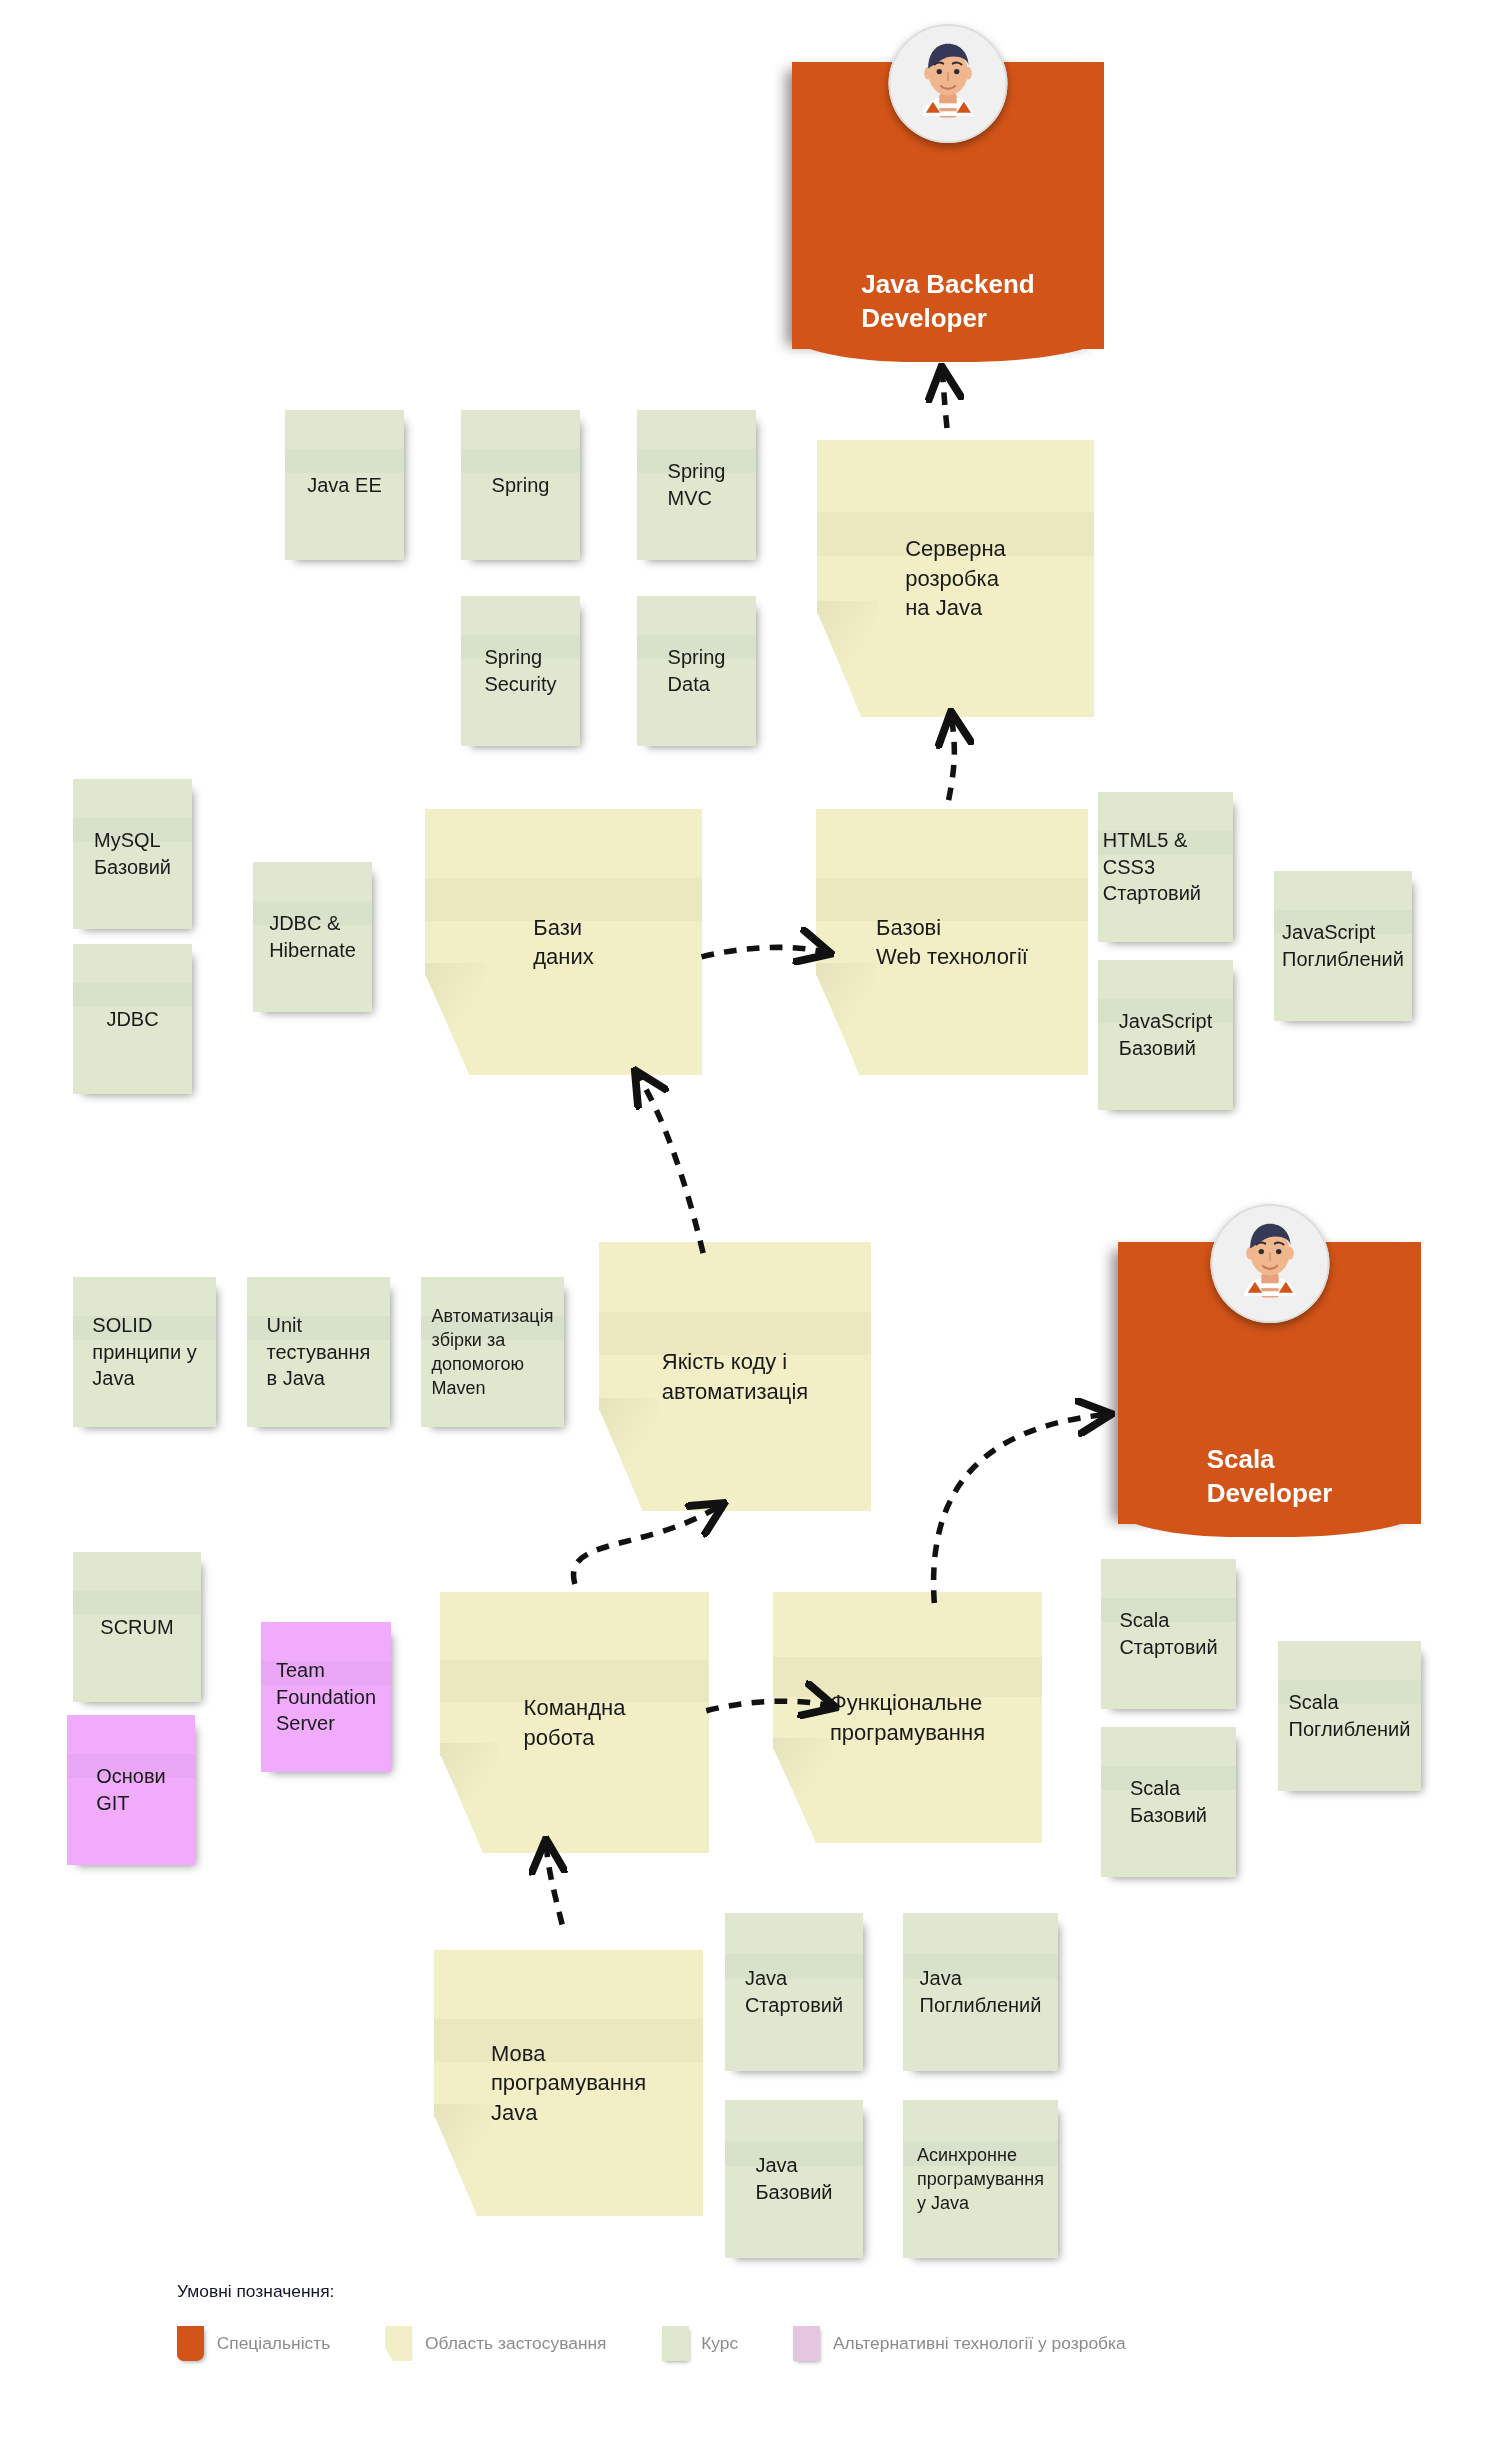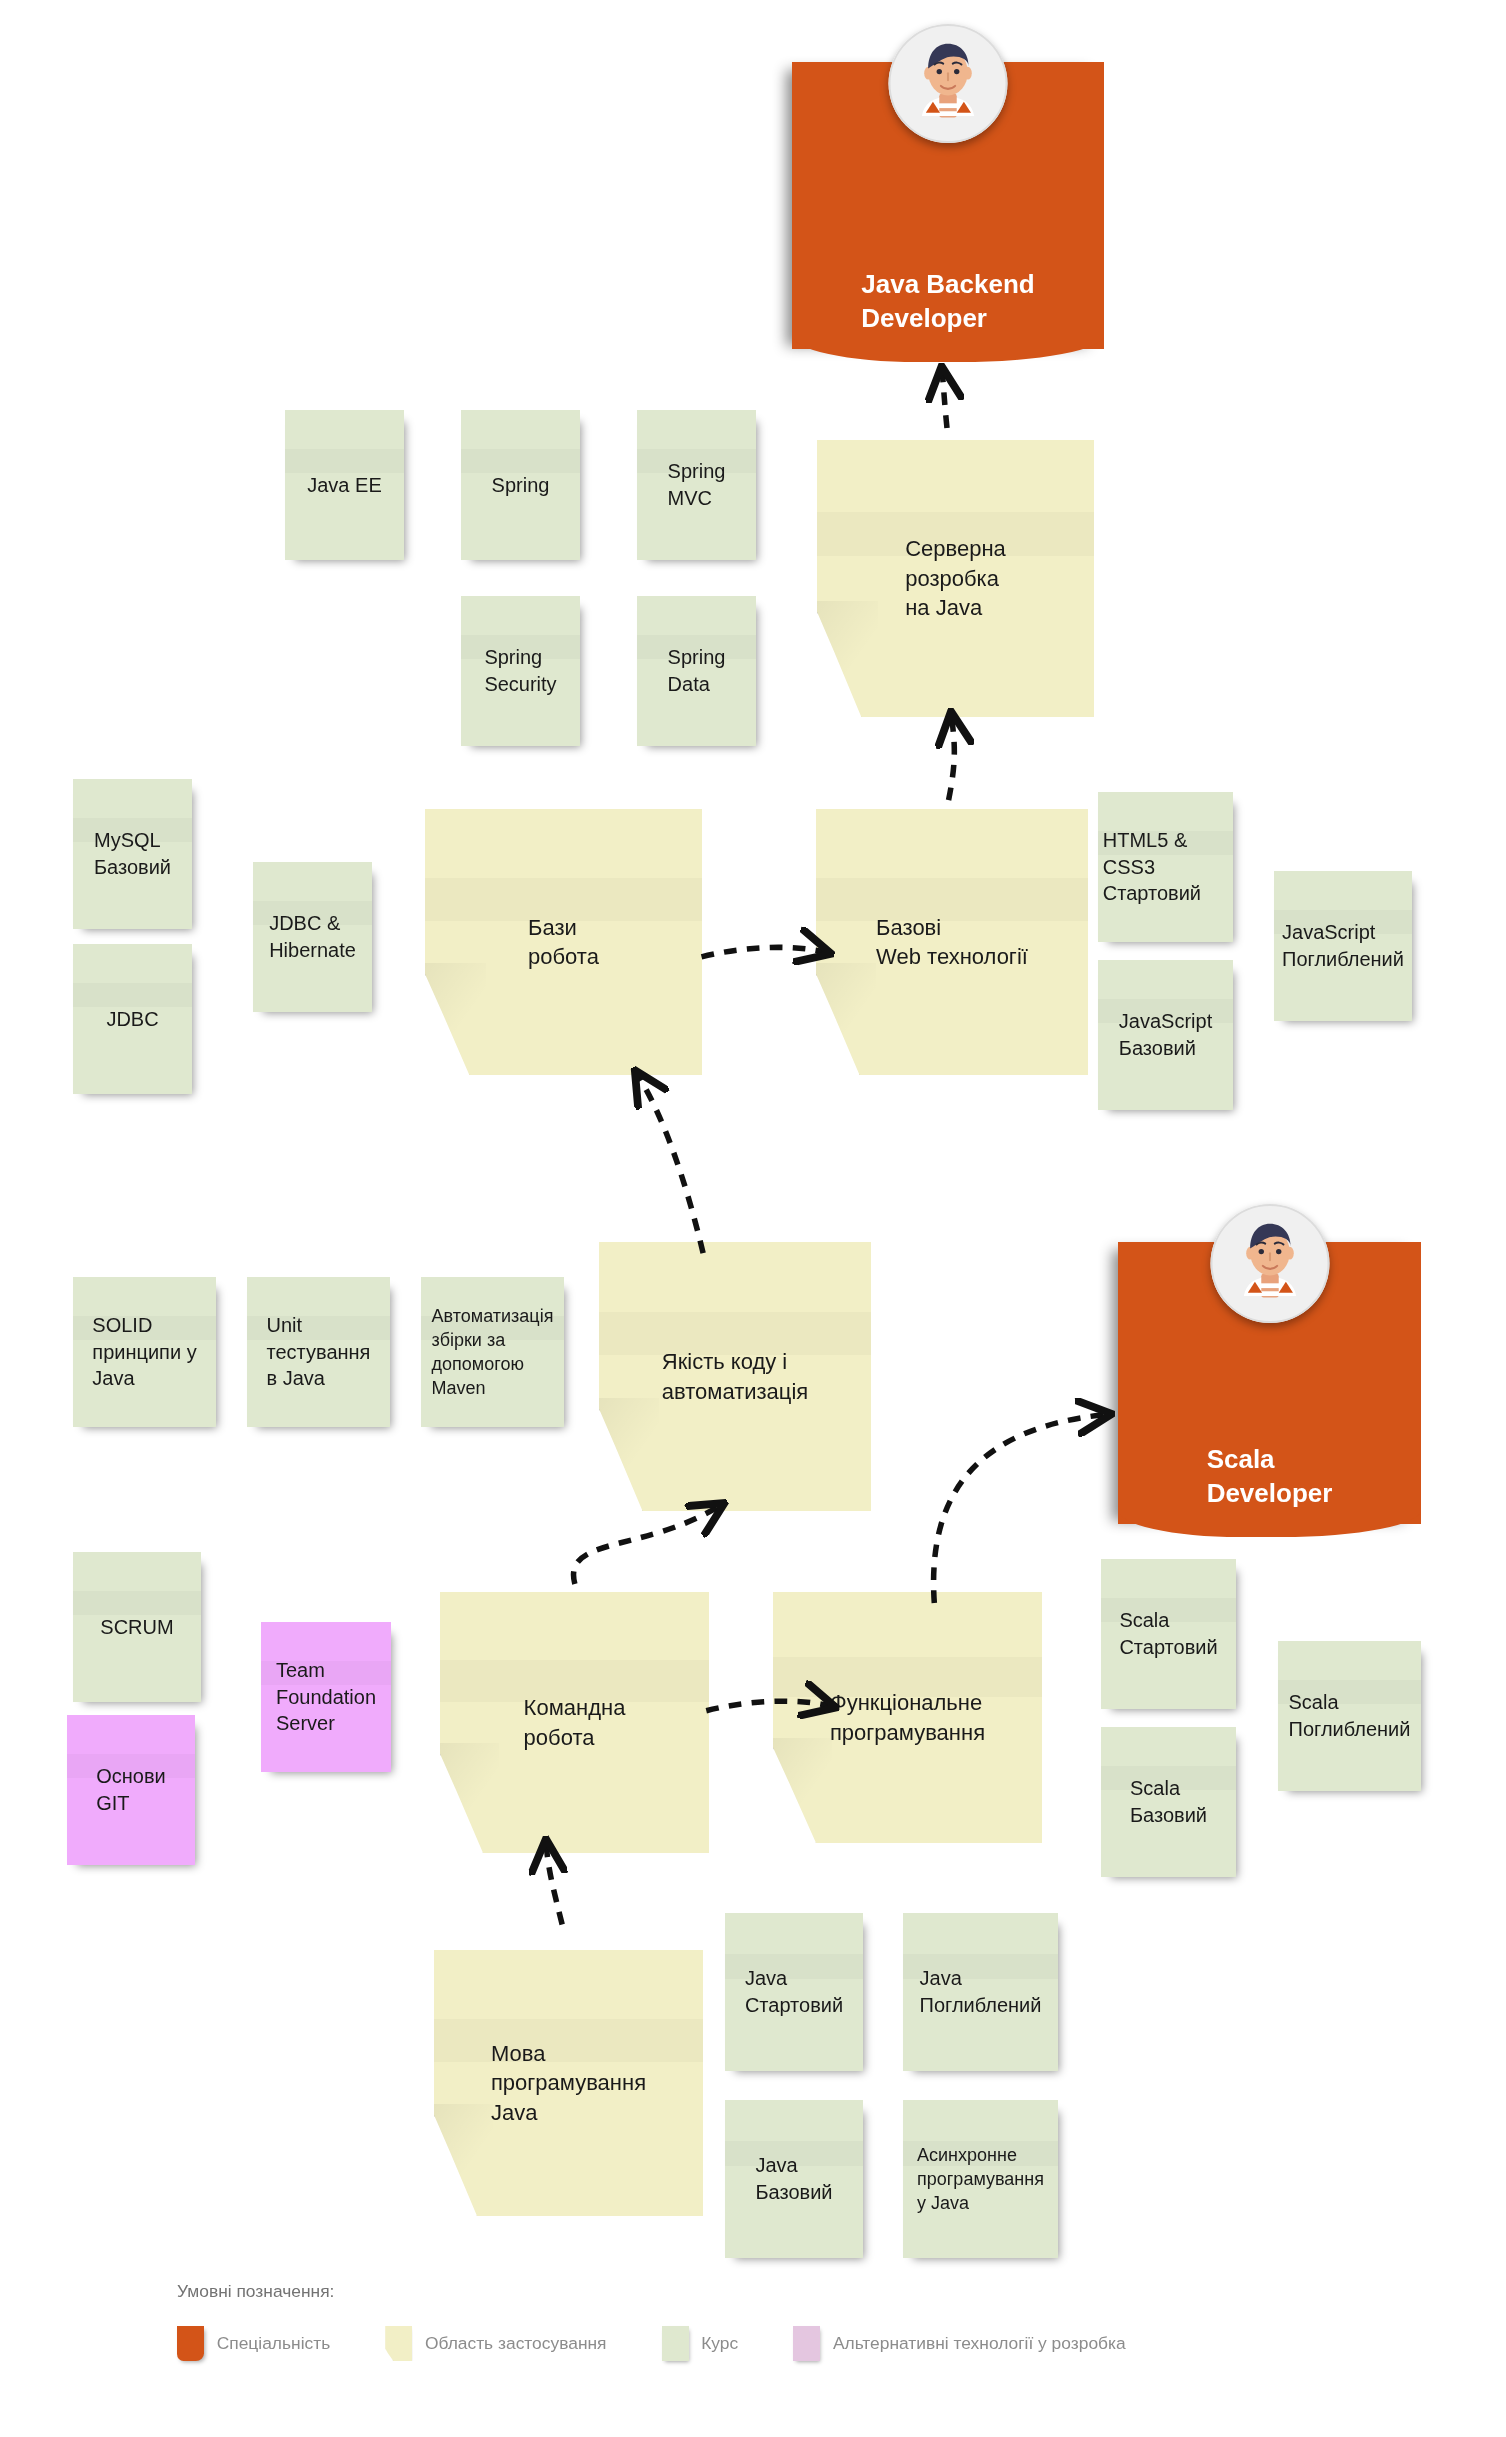--- a/index.html
+++ b/index.html
@@ -116,21 +116,21 @@
   
   #legend{
     position:absolute;
     left:177px;
     top:2281px;
     width:1188px;
     z-index:12;
   }
   #legend .legend-title{
     font-size:17.4px;
-    color:#737373;
+    color:#0f172a;
     margin-bottom:24px;
   }
   #legend .legend-row{
     display:flex;
     align-items:center;
   }
   .legend-item{display:flex;align-items:center;}
   .swatch{
     width:27px;height:35px;
     margin-right:12.7px;
@@ -240,21 +240,21 @@
     <div class="foldline"></div>
     <div class="txt">Серверна
 розробка
 на Java</div>
   </div>
 
   <div class="note area" style="left:425px;top:809px;width:277px;height:266px;">
     <div class="crease"></div>
     <div class="foldline"></div>
     <div class="txt">Бази
-робота</div>
+даних</div>
   </div>
 
   <div class="note area" style="left:816px;top:809px;width:272px;height:266px;">
     <div class="crease"></div>
     <div class="foldline"></div>
     <div class="txt">Базові
 Web технології</div>
   </div>
 
   <div class="note area" style="left:599px;top:1242px;width:272px;height:269px;">

